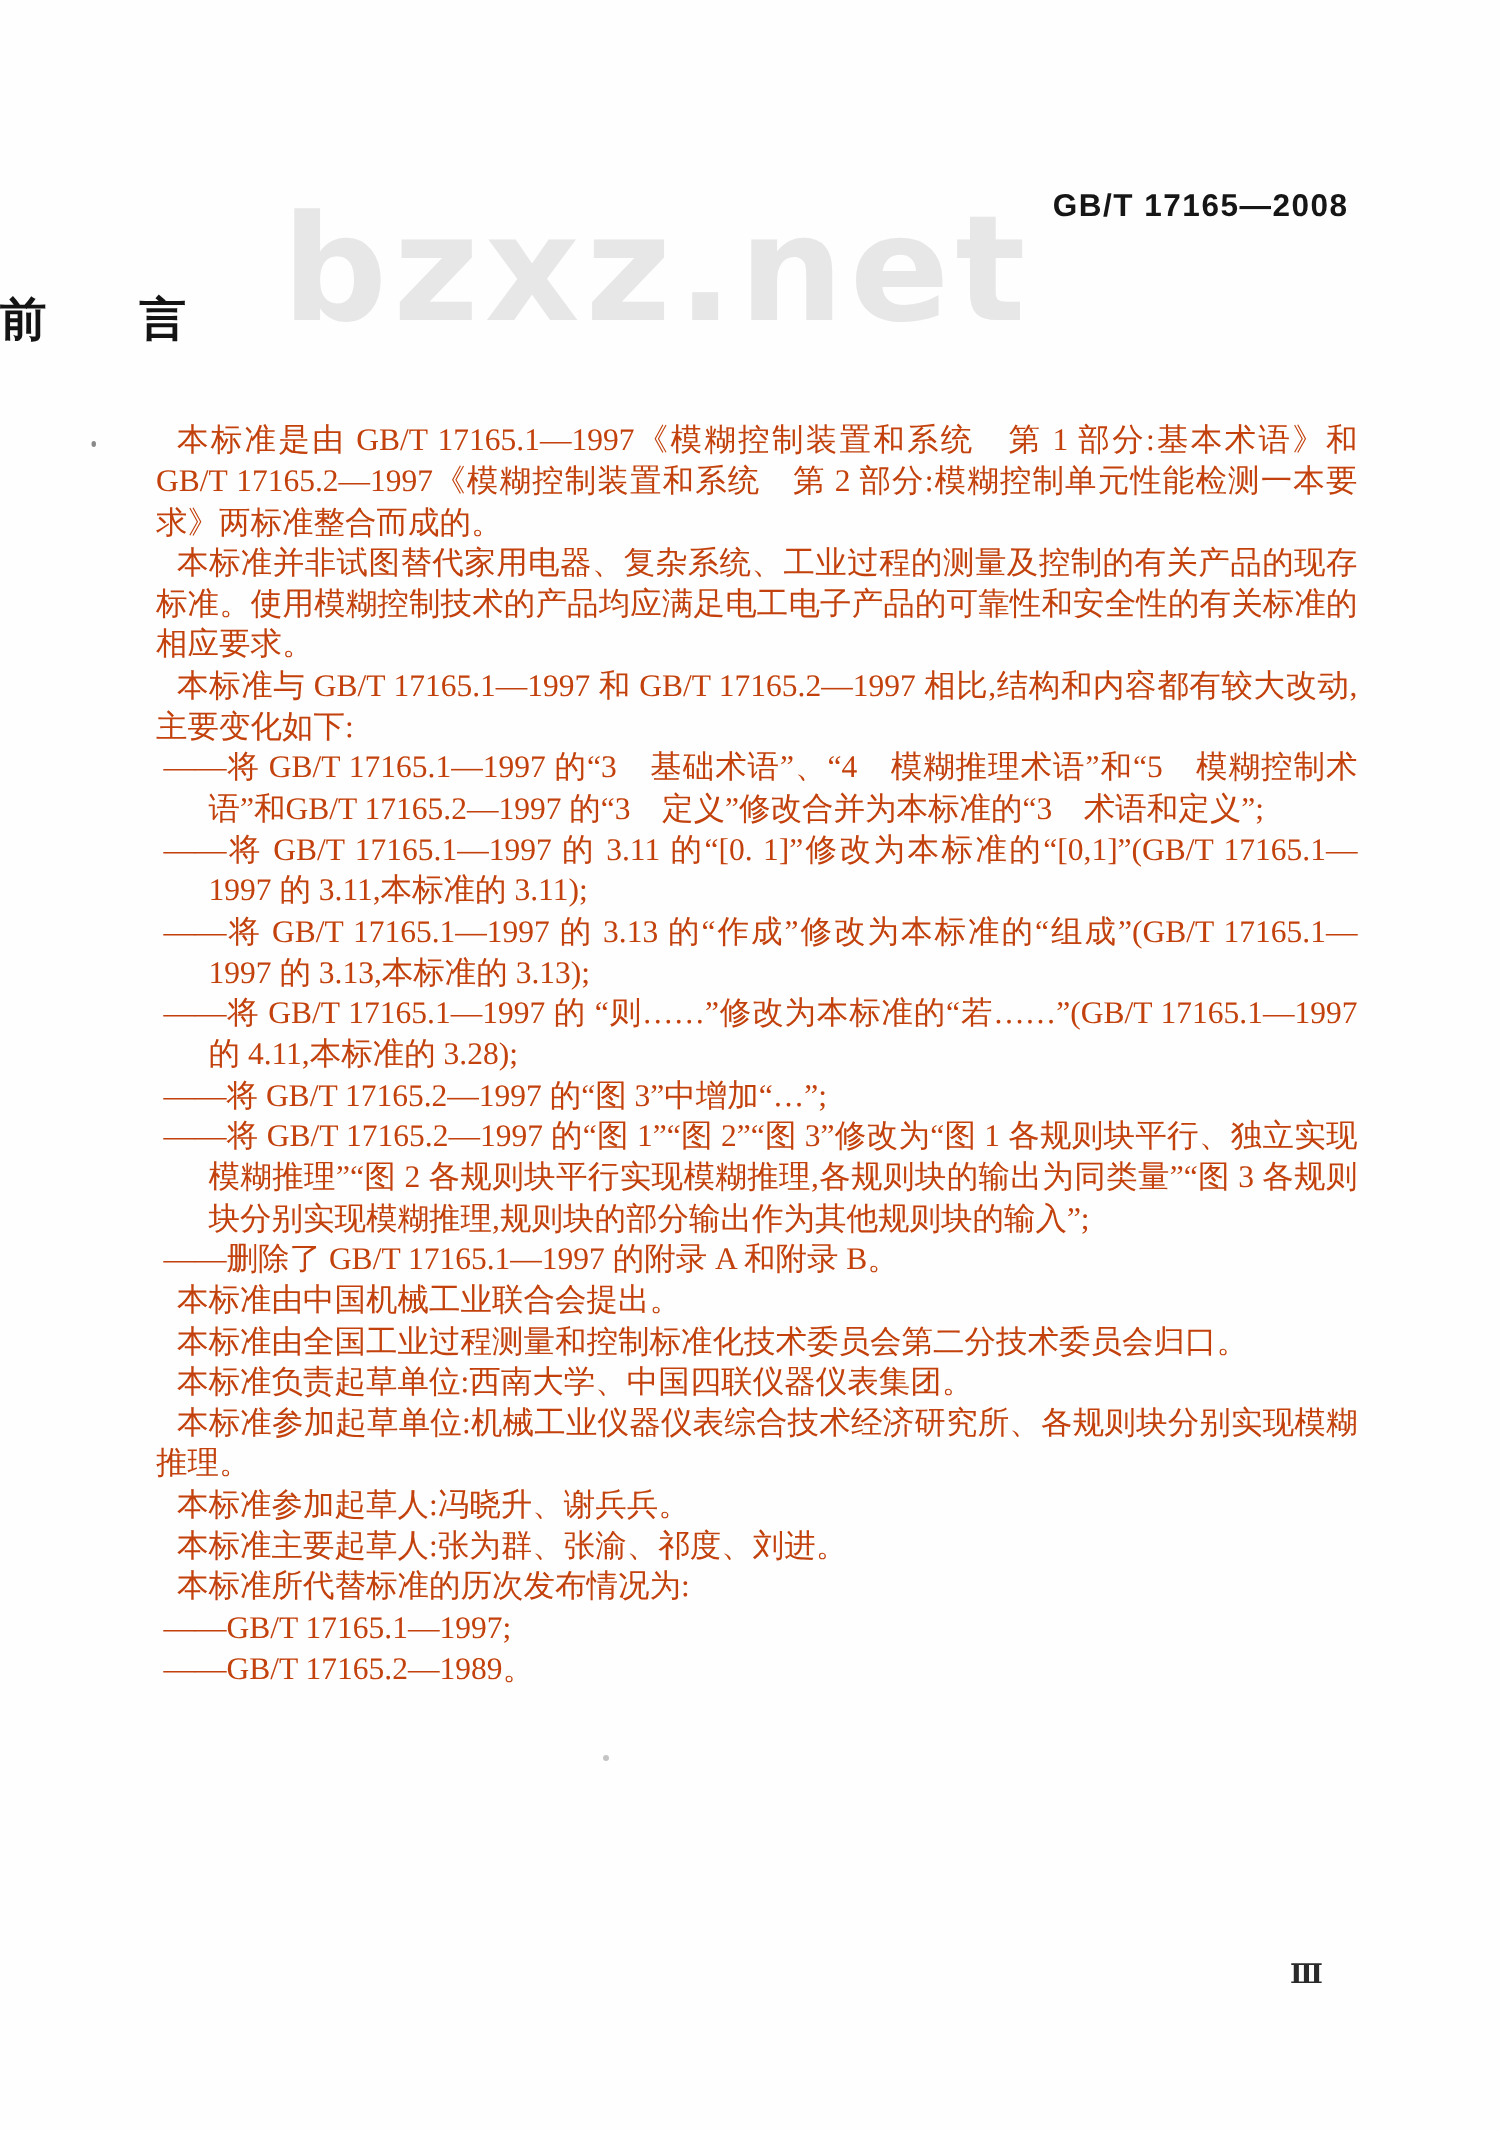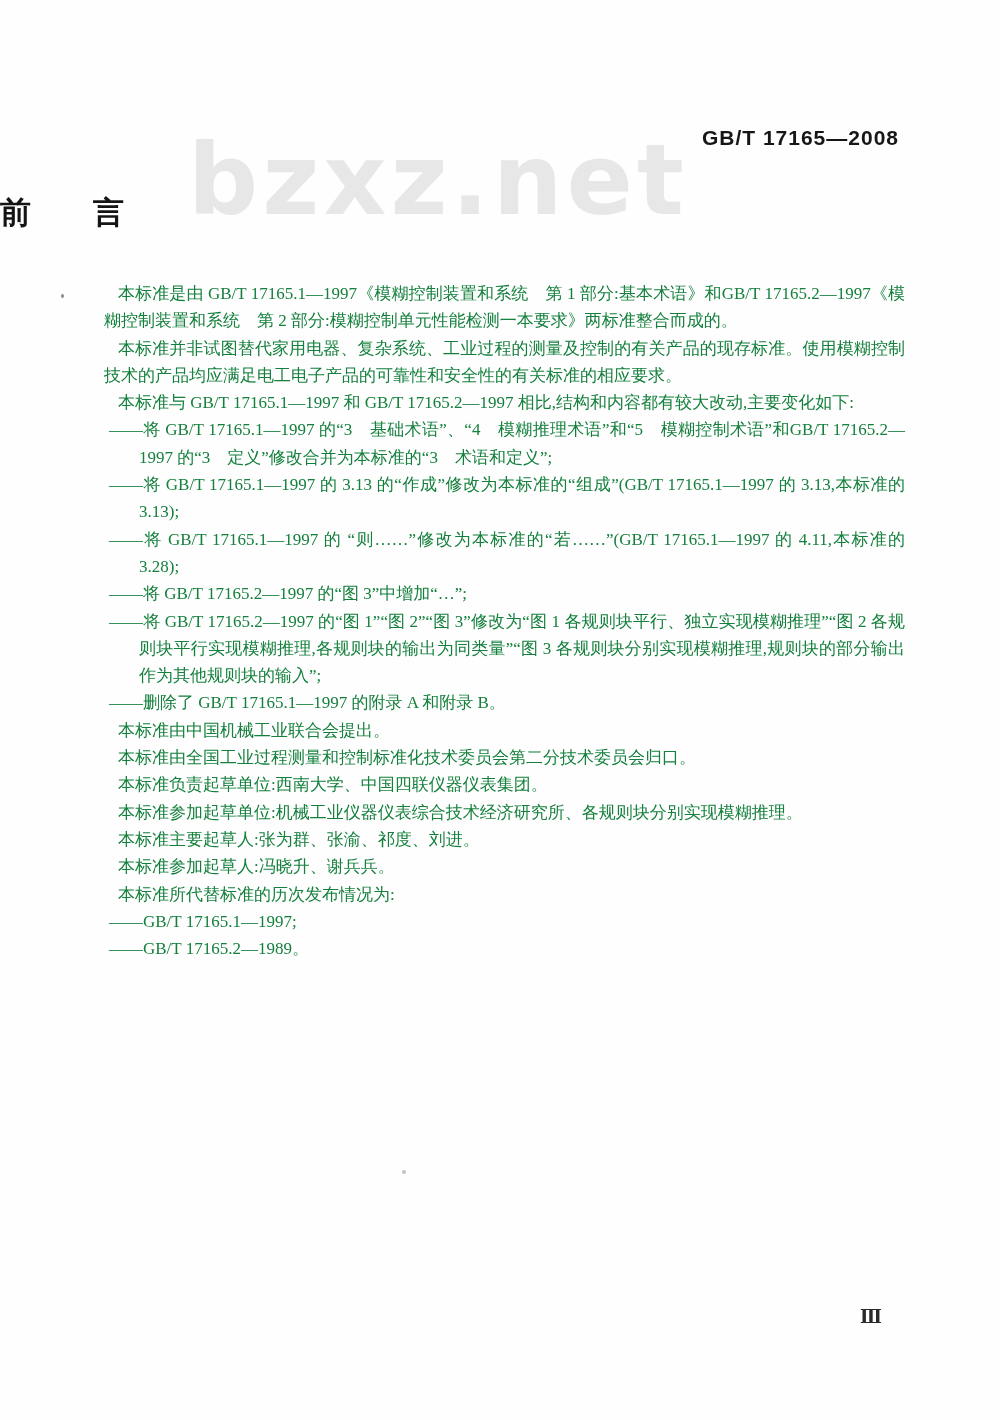--- a/index.html
+++ b/index.html
@@ -37,24 +37,24 @@
     width:1000px;
     margin:0;
     font-size:31px;
     font-weight:bold;
     color:#141414;
   }
   .body{
     position:absolute;
     top:280px;left:104px;
     width:801px;
-    font-size:17px;
+    font-size:21px;
     line-height:27.3px;
     text-align:justify;
-    color:#15803d;
+    color:#c2410c;
   }
   .body p{margin:0;padding:0;}
   .body p.indent{text-indent:14px;}
   .body p.bullet{margin-left:5px;padding-left:30px;text-indent:-30px;}
   .page-number{
     position:absolute;
     top:1306px;right:118px;
     font-size:18px;
     font-weight:bold;
     color:#2a2a2a;
@@ -71,31 +71,32 @@
 
   <div class="watermark">bzxz.net</div>
 
   <h1 class="title">前　　言</h1>
 
   <div class="body" id="body-text">
       <p class="indent">本标准是由 GB/T 17165.1—1997《模糊控制装置和系统　第 1 部分:基本术语》和GB/T 17165.2—1997《模糊控制装置和系统　第 2 部分:模糊控制单元性能检测一本要求》两标准整合而成的。</p>
       <p class="indent">本标准并非试图替代家用电器、复杂系统、工业过程的测量及控制的有关产品的现存标准。使用模糊控制技术的产品均应满足电工电子产品的可靠性和安全性的有关标准的相应要求。</p>
       <p class="indent">本标准与 GB/T 17165.1—1997 和 GB/T 17165.2—1997 相比,结构和内容都有较大改动,主要变化如下:</p>
       <p class="bullet">——将 GB/T 17165.1—1997 的“3　基础术语”、“4　模糊推理术语”和“5　模糊控制术语”和GB/T 17165.2—1997 的“3　定义”修改合并为本标准的“3　术语和定义”;</p>
+      <p class="bullet">——将 GB/T 17165.1—1997 的 3.11 的“[0. 1]”修改为本标准的“[0,1]”(GB/T 17165.1—1997 的 3.11,本标准的 3.11);</p>
       <p class="bullet">——将 GB/T 17165.1—1997 的 3.13 的“作成”修改为本标准的“组成”(GB/T 17165.1—1997 的 3.13,本标准的 3.13);</p>
       <p class="bullet">——将 GB/T 17165.1—1997 的 “则……”修改为本标准的“若……”(GB/T 17165.1—1997 的 4.11,本标准的 3.28);</p>
       <p class="bullet">——将 GB/T 17165.2—1997 的“图 3”中增加“…”;</p>
       <p class="bullet">——将 GB/T 17165.2—1997 的“图 1”“图 2”“图 3”修改为“图 1 各规则块平行、独立实现模糊推理”“图 2 各规则块平行实现模糊推理,各规则块的输出为同类量”“图 3 各规则块分别实现模糊推理,规则块的部分输出作为其他规则块的输入”;</p>
       <p class="bullet">——删除了 GB/T 17165.1—1997 的附录 A 和附录 B。</p>
       <p class="indent">本标准由中国机械工业联合会提出。</p>
       <p class="indent">本标准由全国工业过程测量和控制标准化技术委员会第二分技术委员会归口。</p>
       <p class="indent">本标准负责起草单位:西南大学、中国四联仪器仪表集团。</p>
       <p class="indent">本标准参加起草单位:机械工业仪器仪表综合技术经济研究所、各规则块分别实现模糊推理。</p>
+      <p class="indent">本标准参加起草人:冯晓升、谢兵兵。</p>
       <p class="indent">本标准主要起草人:张为群、张渝、祁度、刘进。</p>
-      <p class="indent">本标准参加起草人:冯晓升、谢兵兵。</p>
       <p class="indent">本标准所代替标准的历次发布情况为:</p>
       <p class="bullet">——GB/T 17165.1—1997;</p>
       <p class="bullet">——GB/T 17165.2—1989。</p>
     </div>
 
   <div class="speck speck-1"></div>
   <div class="speck speck-2"></div>
 
   <div class="page-number">Ⅲ</div>
 </div>

